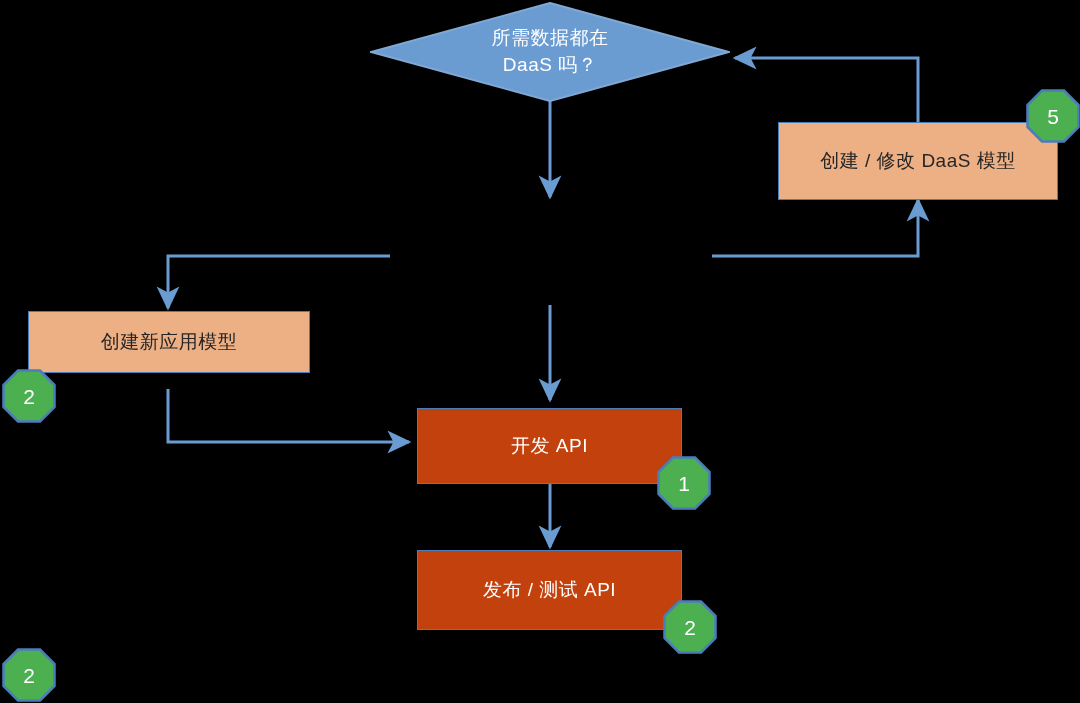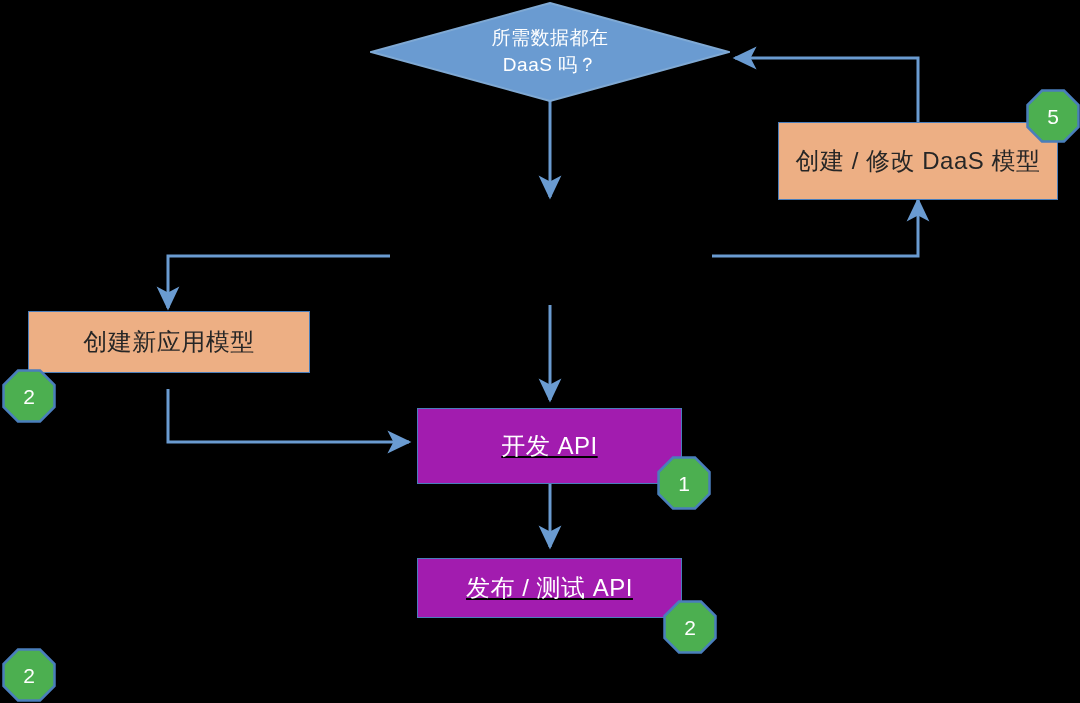--- a/index.html
+++ b/index.html
@@ -22,24 +22,24 @@
   .node {
     position: absolute;
     display: flex;
     align-items: center;
     justify-content: center;
     text-align: center;
   }
   .box {
     border: 1px solid #4a7ebb;
   }
-  .box.blue  { background: #a21caf; text-decoration: underline; }
+  .box.blue  { background: #c2410c; }
   .box.orange{ background: #edaf84; }
   .box-label {
-    font-size: 24px;
+    font-size: 19px;
     line-height: 1.3;
     letter-spacing: 0.5px;
     white-space: pre-line;
   }
   .blue .box-label   { color: #ffffff; }
   .orange .box-label { color: #262626; }
   .diamond-wrap {
     position: absolute;
   }
   .diamond-shape {
@@ -125,21 +125,21 @@
   </div>
 
   <div class="node box orange" style="left:28px; top:311px; width:282px; height:62px;">
     <div class="box-label">创建新应用模型</div>
   </div>
 
   <div class="node box blue" style="left:417px; top:408px; width:265px; height:76px;">
     <div class="box-label">开发 API</div>
   </div>
 
-  <div class="node box blue" style="left:417px; top:550px; width:265px; height:60px;margin-top:8px;">
+  <div class="node box blue" style="left:417px; top:550px; width:265px; height:80px;">
     <div class="box-label">发布 / 测试  API</div>
   </div>
 
   <div class="badge" style="left:1026px; top:89px;">
     <svg viewBox="0 0 54 54">
       <polygon points="16,1.5 38,1.5 52.5,16 52.5,38 38,52.5 16,52.5 1.5,38 1.5,16" fill="#4caf50" stroke="#4a7ebb" stroke-width="2.5"></polygon>
     </svg>
     <span class="badge-num">5</span>
   </div>
 

